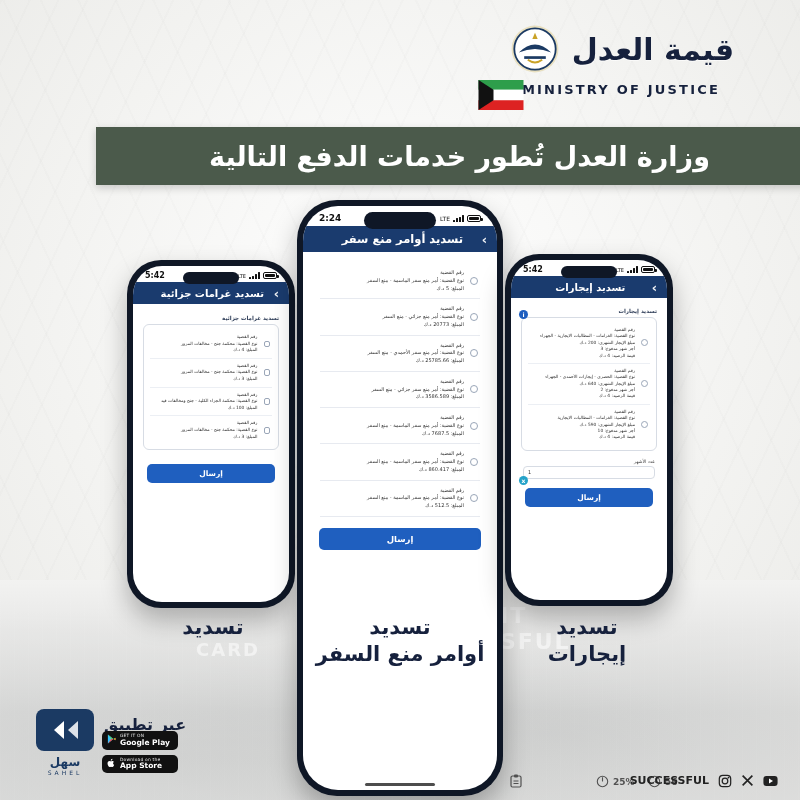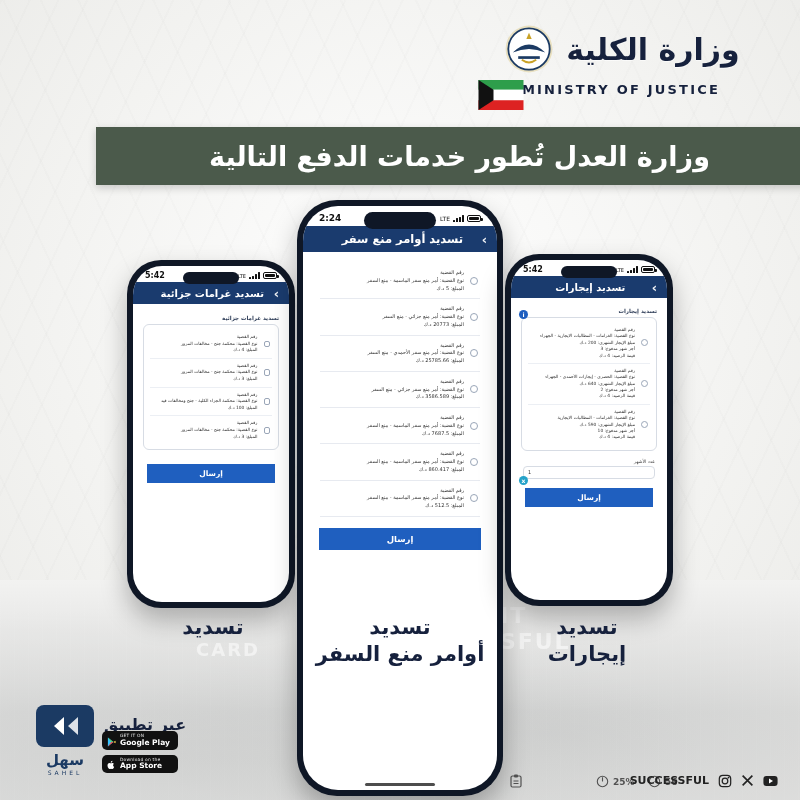--- a/index.html
+++ b/index.html
@@ -168,21 +168,21 @@
     border-radius: 2px;
     background: #fff;
   }
   .opt-lines { flex: 1; text-align: right; color: #333; }
   .opt-lines div { white-space: nowrap; overflow: hidden; text-overflow: ellipsis; }
 
   .submit-btn {
     background: #1f5fbf;
     color: #fff;
     text-align: center;
-    border-radius: 0;
+    border-radius: 5px;
     font-weight: 700;
   }
 
   
   #phoneRight { left: 505px; top: 58px; width: 168px; height: 352px; }
   #phoneRight .notch { width: 56px; height: 12px; }
   #phoneRight .app-bar { height: 22px; font-size: 10px; }
   #phoneRight .section-label { font-size: 5.5px; margin: 4px 2px 3px 2px; }
   #phoneRight .card { margin: 0 2px; }
   #phoneRight .opt-lines { font-size: 4.4px; line-height: 1.45; }
@@ -253,29 +253,29 @@
   .sahel {
     position: absolute; left: 30px; bottom: 24px;
     width: 70px; text-align: center;
   }
   .sahel-mark {
     width: 58px; height: 42px; background: #1b3a63; border-radius: 8px;
     display: flex; align-items: center; justify-content: center;
     margin: 0 auto;
   }
   .sahel-word {
-    margin-top: 4px; font-size: 15px; font-weight: 700; color: #1b3a63;
+    margin-top: 4px; font-size: 12px; font-weight: 700; color: #1b3a63;
   }
   .sahel-sub { font-size: 6px; letter-spacing: 3px; color: #1b3a63; direction: ltr; }
 
   .via { position: absolute; left: 104px; bottom: 66px; font-size: 16px; font-weight: 700; color: #16213d; }
   .store-badges { position: absolute; left: 102px; bottom: 22px; width: 76px; }
   .badge {
     background: #111; color: #fff; border-radius: 5px;
-    display: flex; align-items: flex-end; gap: 4px;
+    display: flex; align-items: flex-start; gap: 4px;
     padding: 3px 5px; margin-bottom: 5px; direction: ltr;
   }
   .badge .b-txt { line-height: 1.05; }
   .badge .b-small { font-size: 4.4px; letter-spacing: .2px; opacity: .9; }
   .badge .b-big { font-size: 7.5px; font-weight: 700; }
 
   .social {
     position: absolute; right: 22px; bottom: 12px;
     display: flex; align-items: center; gap: 8px;
     direction: ltr; font-size: 11px; color: #222; font-weight: 700;
@@ -297,21 +297,21 @@
   <div class="bg-texture"></div>
   <div class="bg-photo"></div>
 
   <div class="bg-ghost-text" style="left:318px; bottom:172px; font-size:26px;">CCV</div>
   <div class="bg-ghost-text" style="left:398px; bottom:172px; font-size:22px;">PAYMENT</div>
   <div class="bg-ghost-text" style="left:392px; bottom:146px; font-size:22px;">SUCCESSFUL</div>
   <div class="bg-ghost-text" style="left:196px; bottom:140px; font-size:18px;">CARD</div>
 
   <div class="ministry-logo">
     <div class="logo-row">
-      <div class="logo-arabic">وزارة الكلية</div>
+      <div class="logo-arabic">قيمة العدل</div>
       <svg class="logo-emblem" viewBox="0 0 60 60">
         <circle cx="30" cy="30" r="26" fill="#c9a227" opacity=".25"></circle>
         <circle cx="30" cy="30" r="23" fill="#ffffff" stroke="#1b3a63" stroke-width="2"></circle>
         <path d="M12 34 Q30 16 48 34 Q30 26 12 34 Z" fill="#1b3a63"></path>
         <path d="M18 38 h24 v3 h-24 z" fill="#1b3a63"></path>
         <path d="M30 12 l3 7 h-6 z" fill="#c9a227"></path>
         <path d="M22 42 q8 6 16 0" stroke="#c9a227" stroke-width="2" fill="none"></path>
       </svg>
     </div>
     <div class="logo-en">MINISTRY OF JUSTICE</div>

